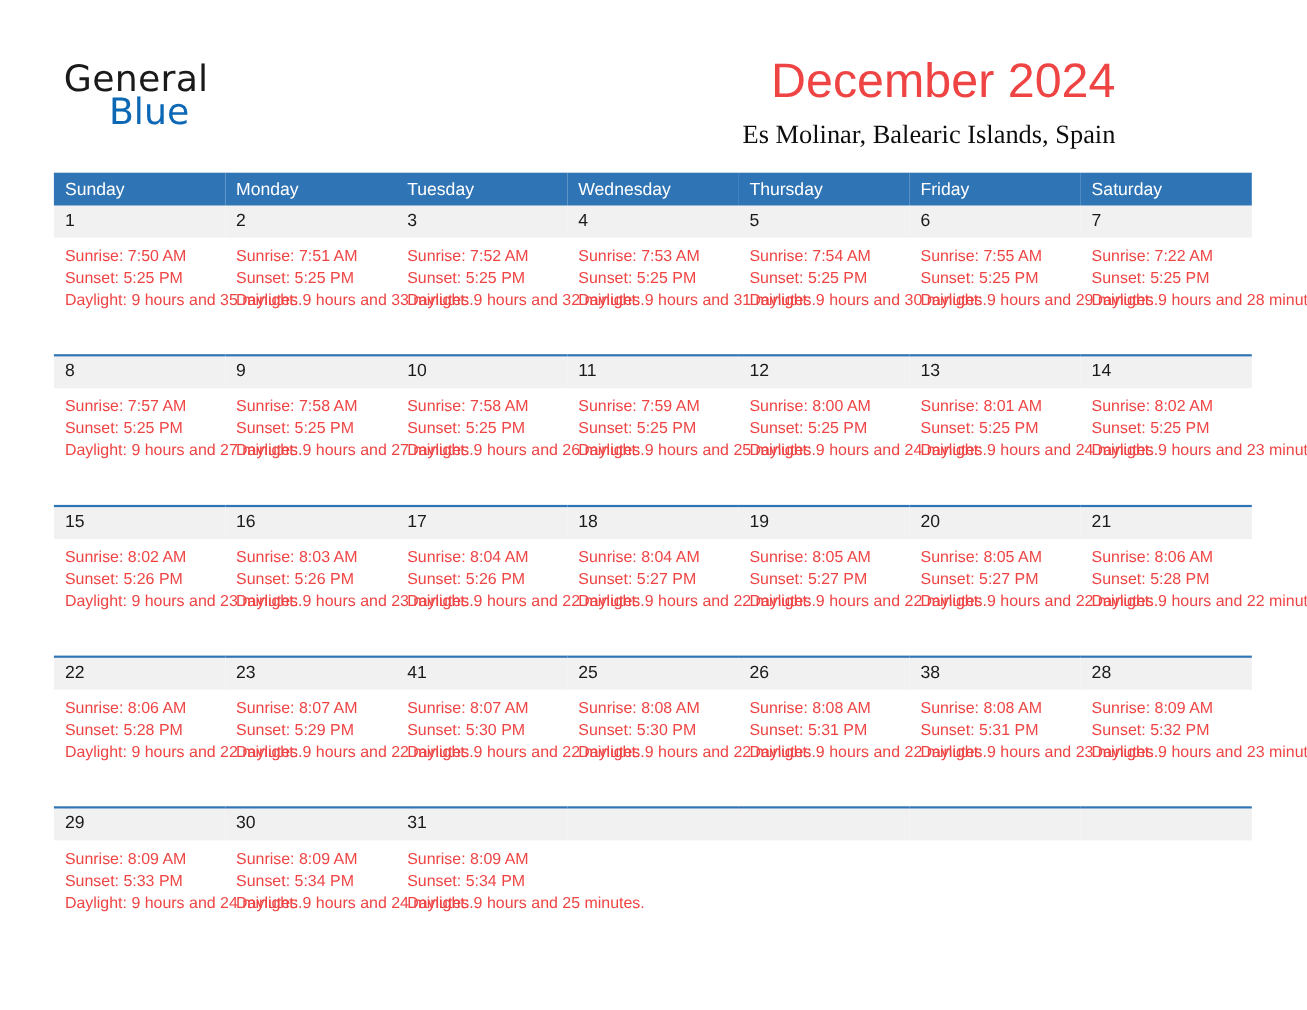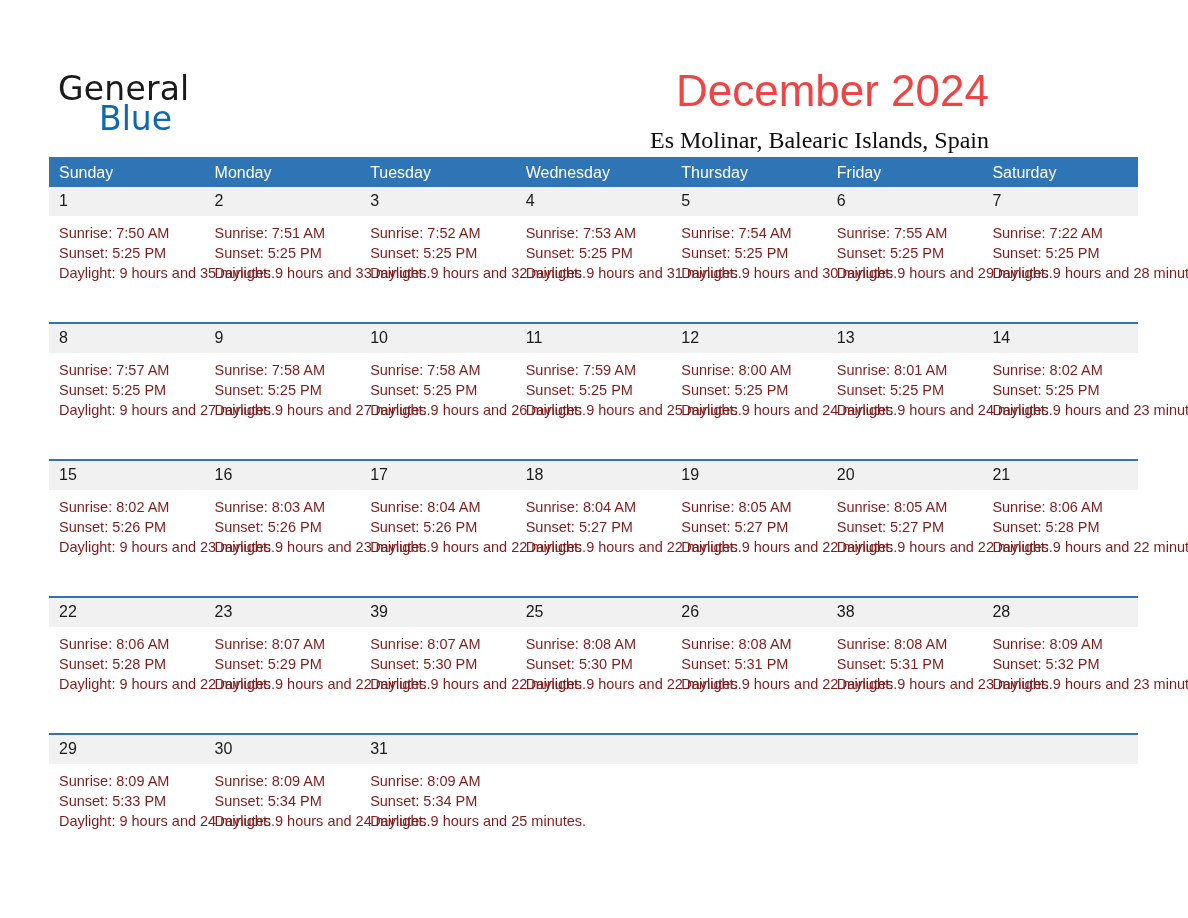--- a/index.html
+++ b/index.html
@@ -17,23 +17,24 @@
   .page {
     position: relative;
     width: 1188px;
     height: 918px;
     box-sizing: border-box;
   }
 
   
   .header {
     position: absolute;
-    left: 0; top: 17px;
+    left: 0; top: 0;
     width: 1041px;
     height: 150px;
+    padding-left: 25px;
   }
   .logo {
     position: absolute;
     left: 58px;
     top: 52px;
     width: 320px;
     height: 70px;
   }
   .logo-general {
     position: absolute;
@@ -136,21 +137,21 @@
     font-family: "Liberation Sans", sans-serif;
   }
   td.empty .daynum {
     background: #f1f1f1;
     color: transparent;
   }
   .cellbody {
     padding: 7px 8px 0 10px;
     font-size: 14.5px;
     line-height: 20.2px;
-    color: #7f1d1d;
+    color: #ef4444;
     font-family: "Liberation Sans", sans-serif;
   }
   .cellbody div { white-space: nowrap; }
   .daylight-wrap { white-space: normal; }
 </style>
 </head>
 <body>
 
 <div class="page">
 
@@ -376,21 +377,21 @@
           </td>
           <td>
             <div class="daynum">23</div>
             <div class="cellbody">
               <div>Sunrise: 8:07 AM</div>
               <div>Sunset: 5:29 PM</div>
               <div class="daylight-wrap">Daylight: 9 hours and 22 minutes.</div>
             </div>
           </td>
           <td>
-            <div class="daynum">39</div>
+            <div class="daynum">41</div>
             <div class="cellbody">
               <div>Sunrise: 8:07 AM</div>
               <div>Sunset: 5:30 PM</div>
               <div class="daylight-wrap">Daylight: 9 hours and 22 minutes.</div>
             </div>
           </td>
           <td>
             <div class="daynum">25</div>
             <div class="cellbody">
               <div>Sunrise: 8:08 AM</div>

